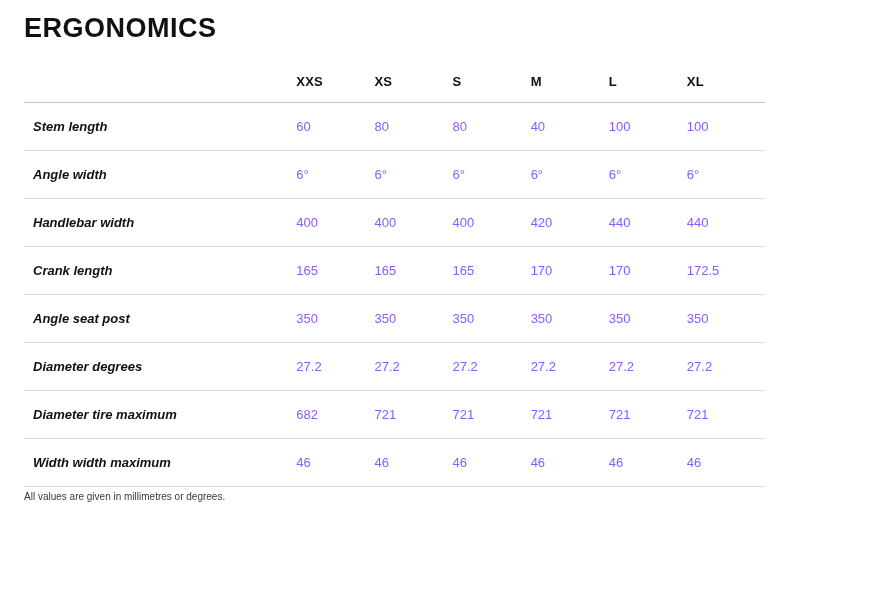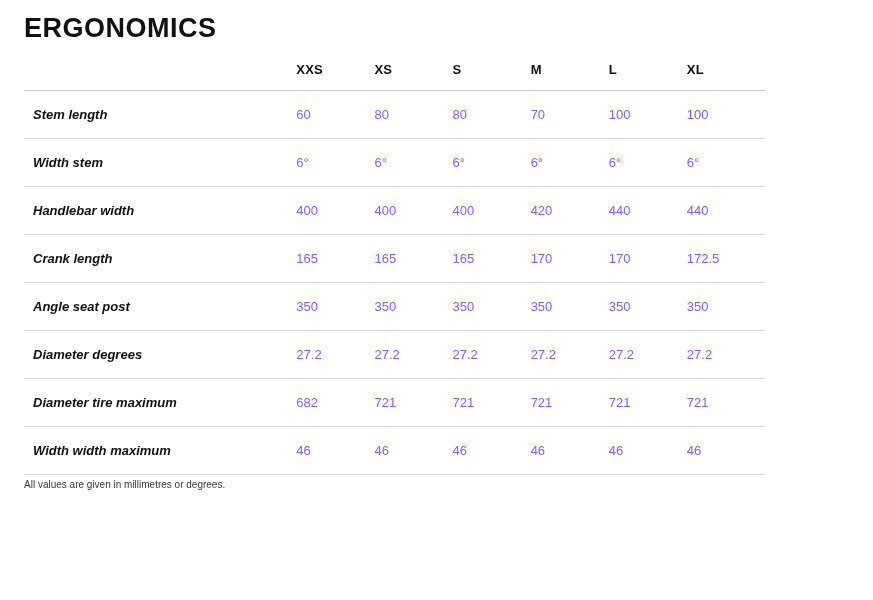--- a/index.html
+++ b/index.html
@@ -27,21 +27,21 @@
     letter-spacing: 0.5px;
     margin: 0;
     padding-top: 11px;
     padding-bottom: 0;
     line-height: 34px;
     color: #111111;
   }
   .spec-table {
     width: 741px;
     border-collapse: collapse;
-    margin-top: 17px;
+    margin-top: 29px;
     table-layout: fixed;
   }
   .spec-table col.label-col { width: 265px; }
   .spec-table col.size-col { width: 76px; }
   .spec-table thead th {
     text-align: left;
     font-size: 13px;
     font-weight: bold;
     color: #111111;
     padding: 0 0 13px 0;
@@ -102,27 +102,27 @@
         <th>XL</th>
       </tr>
     </thead>
     <tbody>
 
       <tr>
         <td class="row-label">Stem length</td>
         <td>60</td>
         <td>80</td>
         <td>80</td>
-        <td>70</td>
+        <td>40</td>
         <td>100</td>
         <td>100</td>
       </tr>
 
       <tr>
-        <td class="row-label">Width stem</td>
+        <td class="row-label">Angle width</td>
         <td>6°</td>
         <td>6°</td>
         <td>6°</td>
         <td>6°</td>
         <td>6°</td>
         <td>6°</td>
       </tr>
 
       <tr>
         <td class="row-label">Handlebar width</td>

